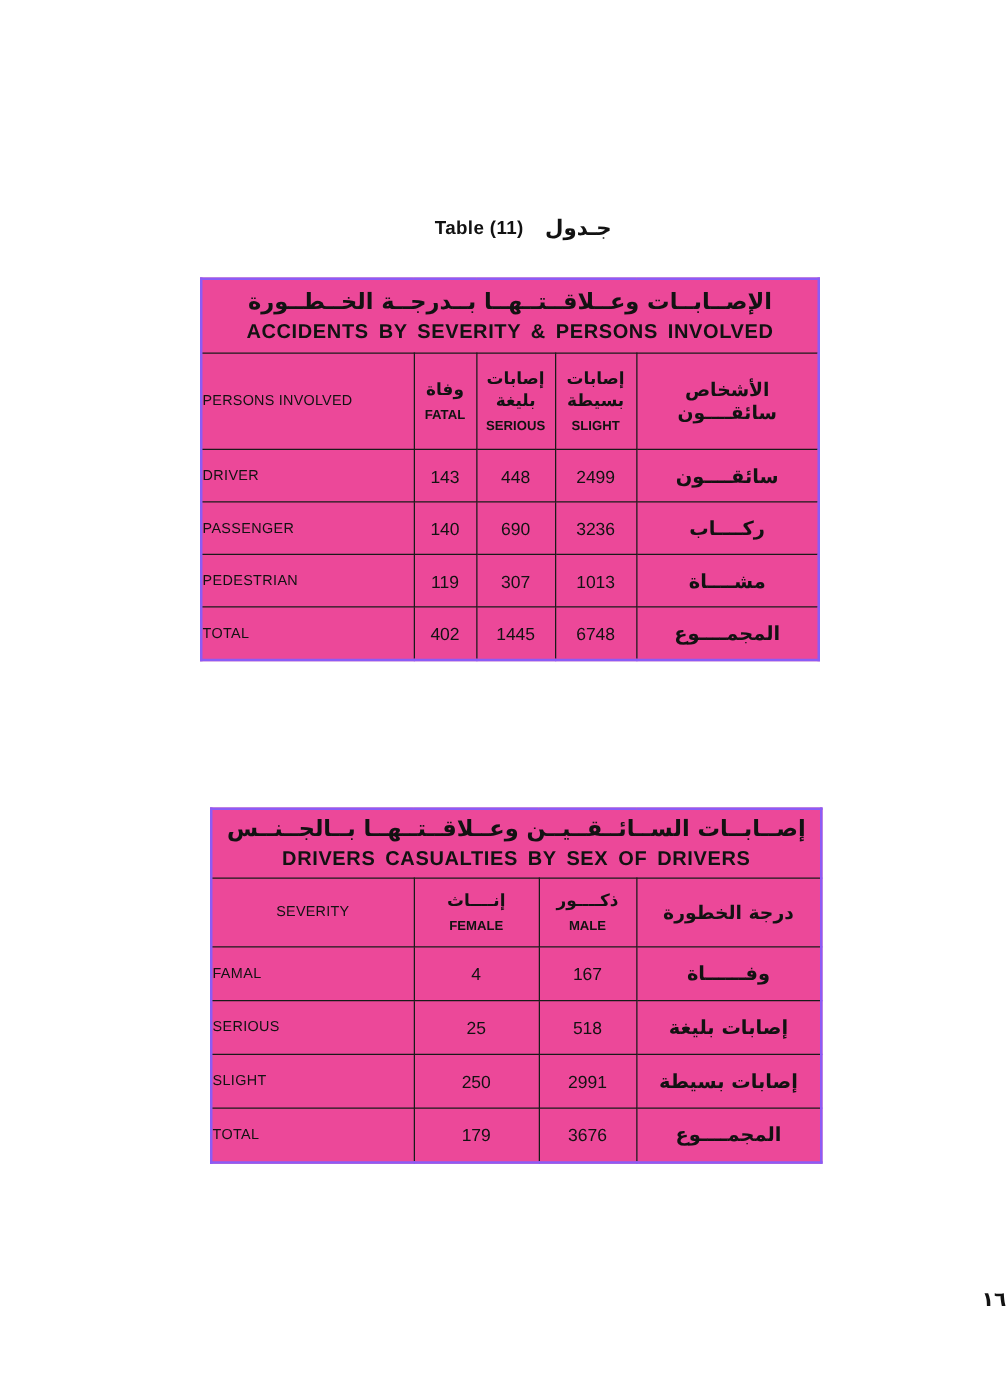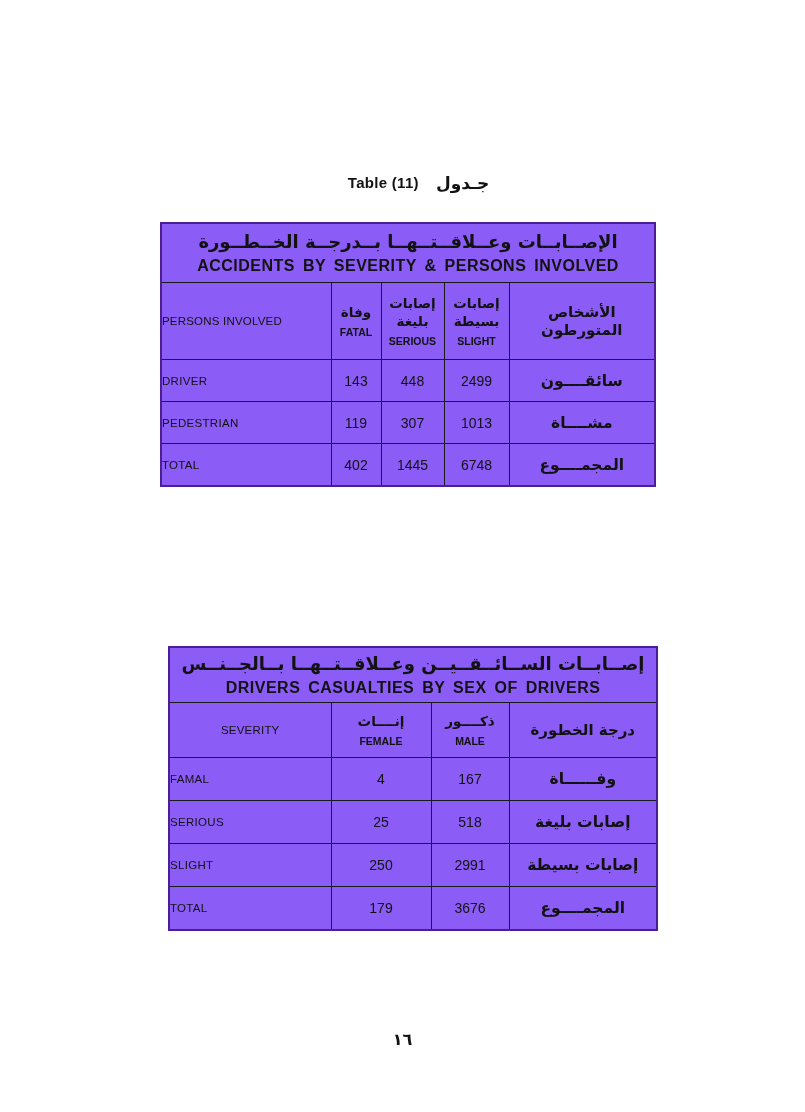--- a/index.html
+++ b/index.html
@@ -34,22 +34,22 @@
     font-size: 17px;
     margin-left: 12px;
     direction: rtl;
     unicode-bidi: isolate;
     vertical-align: middle;
   }
   table.doc {
     border-collapse: collapse;
     table-layout: fixed;
     position: absolute;
-    background: #8b5cf6;
-    border: 2px solid #4c1d95;
+    background: #ec4899;
+    border: 2px solid #8b5cf6;
   }
   table.doc td {
     border: 1.6px solid #1a1a1a;
     vertical-align: middle;
     padding: 0;
     overflow: hidden;
   }
   #t11 { top: 222px; left: 160px; width: 494px; }
   #t12 { top: 646px; left: 168px; width: 488px; }
 
@@ -83,21 +83,21 @@
     font-family: "Liberation Sans", sans-serif;
     text-align: left; padding-left: 14px;
     font-size: 11.5px; letter-spacing: 0.3px; margin-left: 36px;
   }
   td.num { font-family: "Liberation Sans", sans-serif; text-align: center; font-size: 14px; }
   td.arlabel { text-align: center; font-size: 15.5px; font-weight: bold; direction: rtl; unicode-bidi: isolate; }
 
   .pagenum {
     position: absolute;
     top: 1030px; left: 0; width: 805px;
-    text-align: center;
+    text-align: right;
     font-size: 16px; font-weight: bold;
     direction: rtl;
   }
 </style>
 </head>
 <body>
 
 <div class="page">
 
   <div class="caption" id="cap11">
@@ -129,28 +129,35 @@
         <td class="colhead">
           <div class="h-ar">إصابات</div>
           <div class="h-ar">بليغة</div>
           <div class="h-en">SERIOUS</div>
         </td>
         <td class="colhead">
           <div class="h-ar">إصابات</div>
           <div class="h-ar">بسيطة</div>
           <div class="h-en">SLIGHT</div>
         </td>
-        <td class="colhead-right">الأشخاص المتورطون</td>
+        <td class="colhead-right">الأشخاص سائقــــون</td>
       </tr>
       <tr class="datarow">
         <td class="rowlabel">DRIVER</td>
         <td class="num">143</td>
         <td class="num">448</td>
         <td class="num">2499</td>
         <td class="arlabel">سائقــــون</td>
+      </tr>
+      <tr class="datarow">
+        <td class="rowlabel">PASSENGER</td>
+        <td class="num">140</td>
+        <td class="num">690</td>
+        <td class="num">3236</td>
+        <td class="arlabel">ركــــاب</td>
       </tr>
       <tr class="datarow">
         <td class="rowlabel">PEDESTRIAN</td>
         <td class="num">119</td>
         <td class="num">307</td>
         <td class="num">1013</td>
         <td class="arlabel">مشــــاة</td>
       </tr>
       <tr class="datarow">
         <td class="rowlabel">TOTAL</td>

